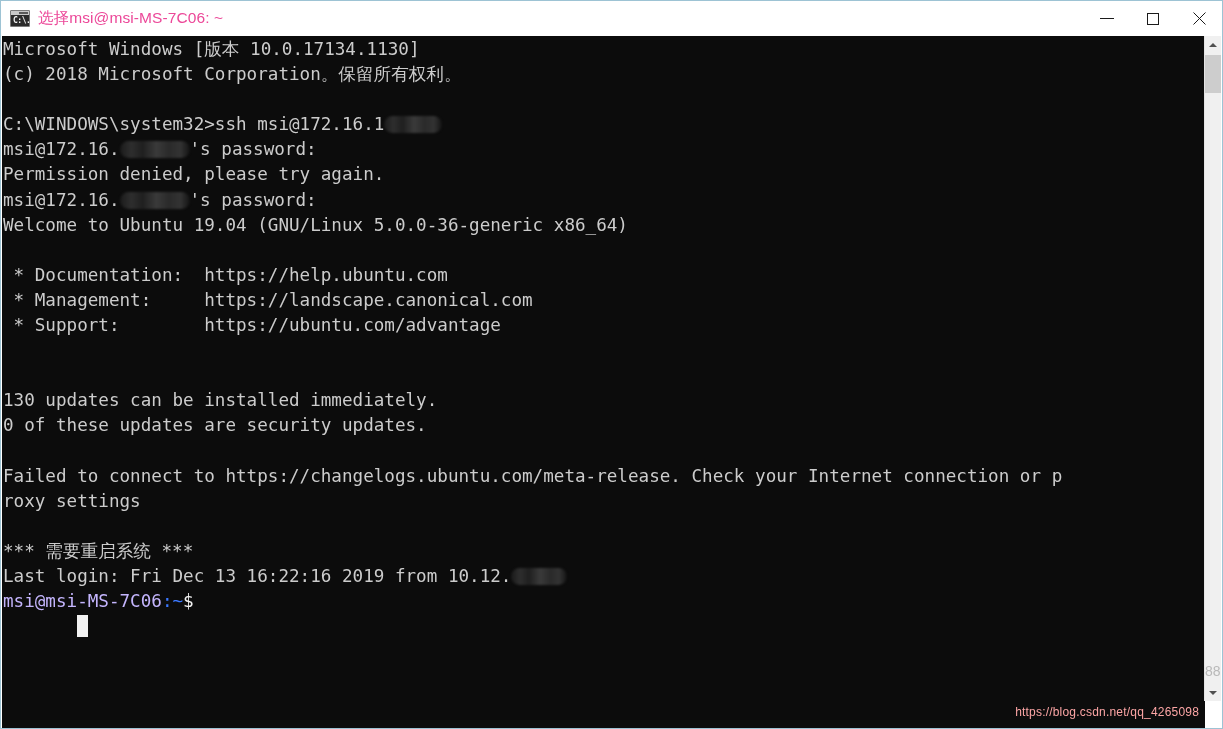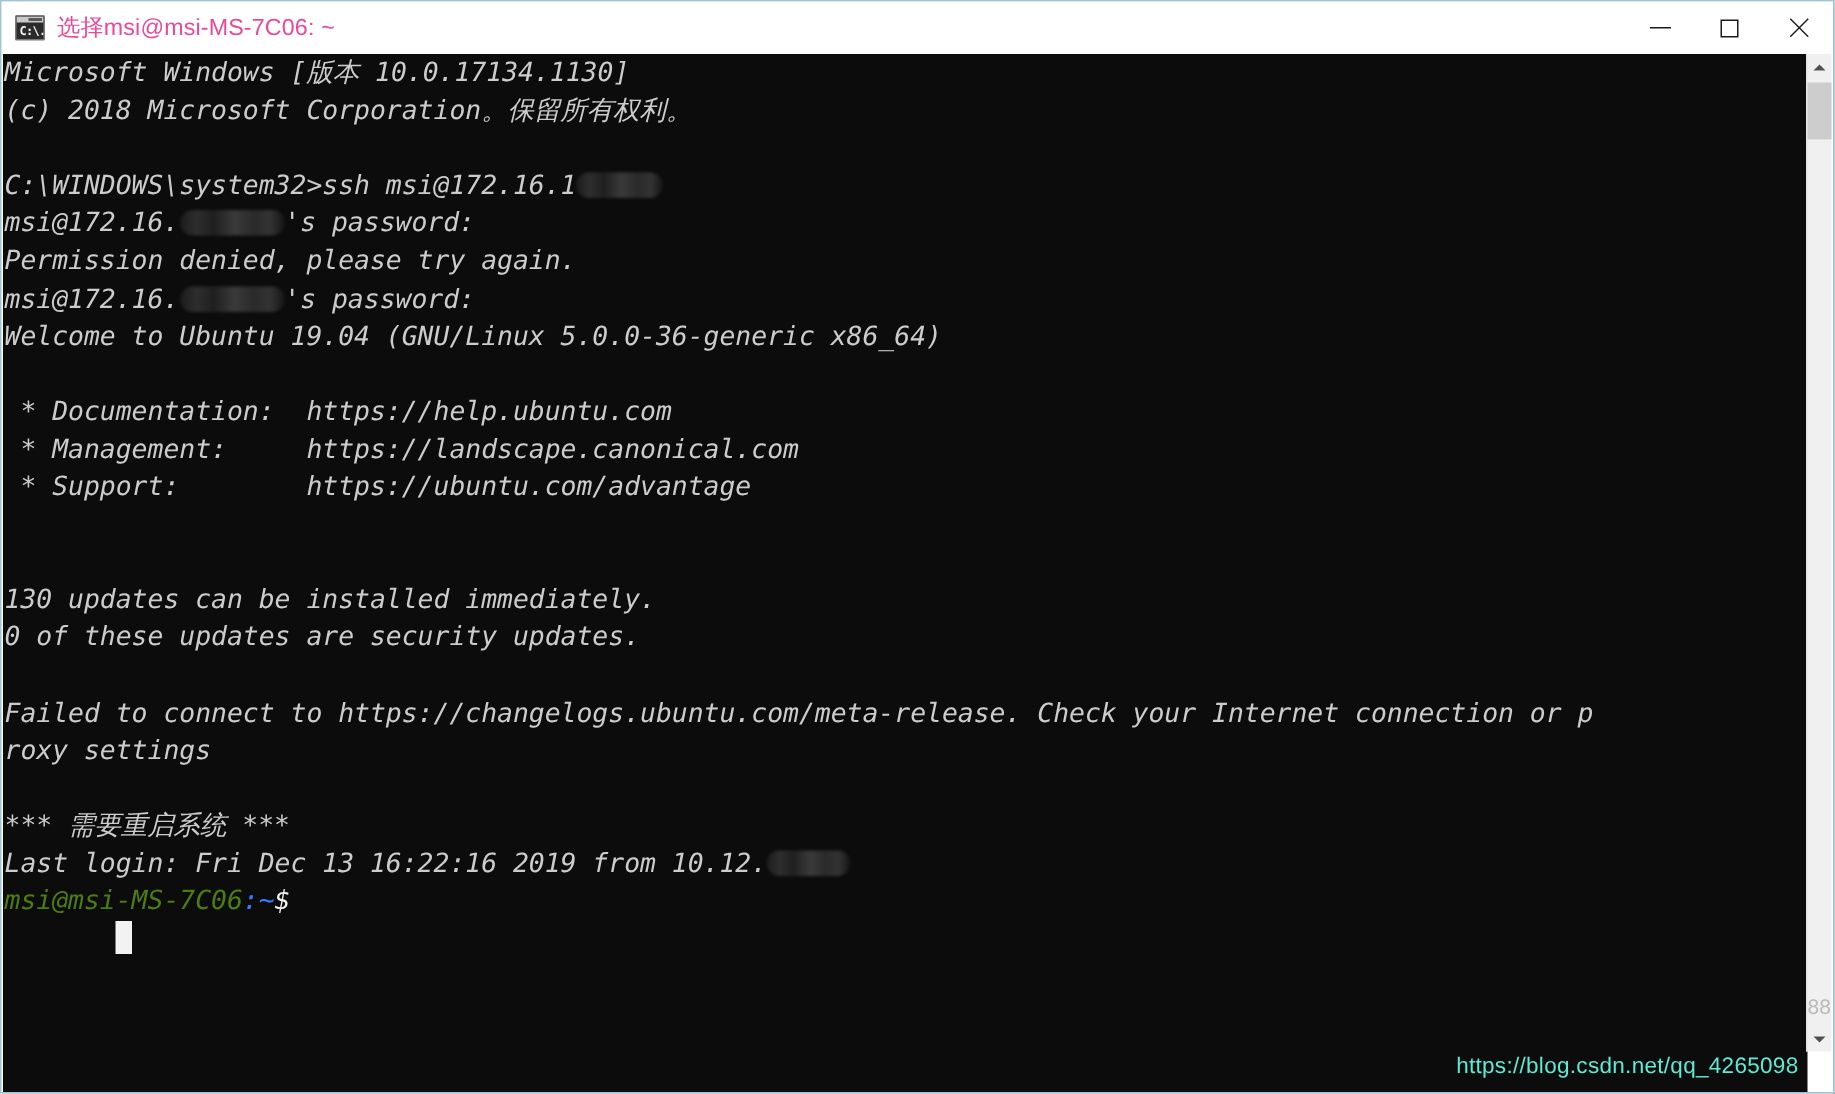--- a/index.html
+++ b/index.html
@@ -120,50 +120,49 @@
     position: absolute;
     left: 1px;
     top: 1px;
     width: 1202px;
     color: #cccccc;
     font-family: "DejaVu Sans Mono", monospace;
     font-size: 17.6px;
     line-height: 25.1px;
     white-space: pre;
     letter-spacing: 0px;
-    font-style: italic;
   }
   .line {
     height: 25.1px;
     white-space: pre;
     position: relative;
   }
-  .green { color: #4d7c0f; }
+  .green { color: #c4b5fd; }
   .blue  { color: #3b78ff; }
   .white { color: #f2f2f2; }
 
   
   .redact {
     display: inline-block;
     vertical-align: -3px;
     border-radius: 9px;
     background: linear-gradient(90deg,
         #1b1b1b 0%, #2e2e2e 16%, #1f1f1f 32%,
         #3a3a3a 52%, #2a2a2a 70%, #333333 86%, #141414 100%);
     filter: blur(1.1px);
     height: 17px;
   }
 
   
   #watermark {
     position: absolute;
     right: 6px;
     bottom: 9px;
-    color: #5eead4;
-    font-size: 15px;
+    color: #fca5a5;
+    font-size: 12px;
     font-family: "Liberation Sans", sans-serif;
     white-space: nowrap;
     letter-spacing: 0.2px;
   }
 
   
   #scrollbar {
     position: absolute;
     right: 1px;
     top: 35px;

